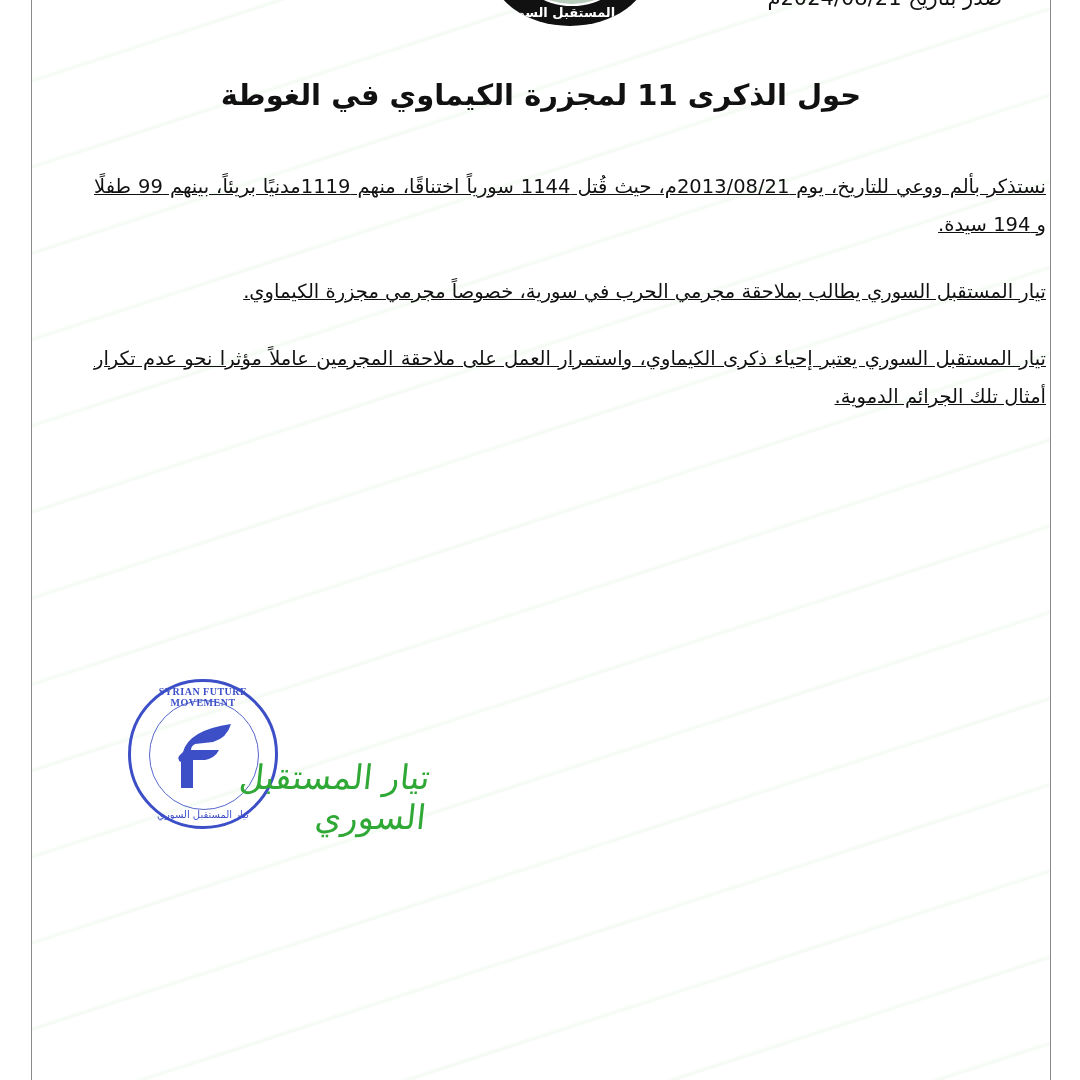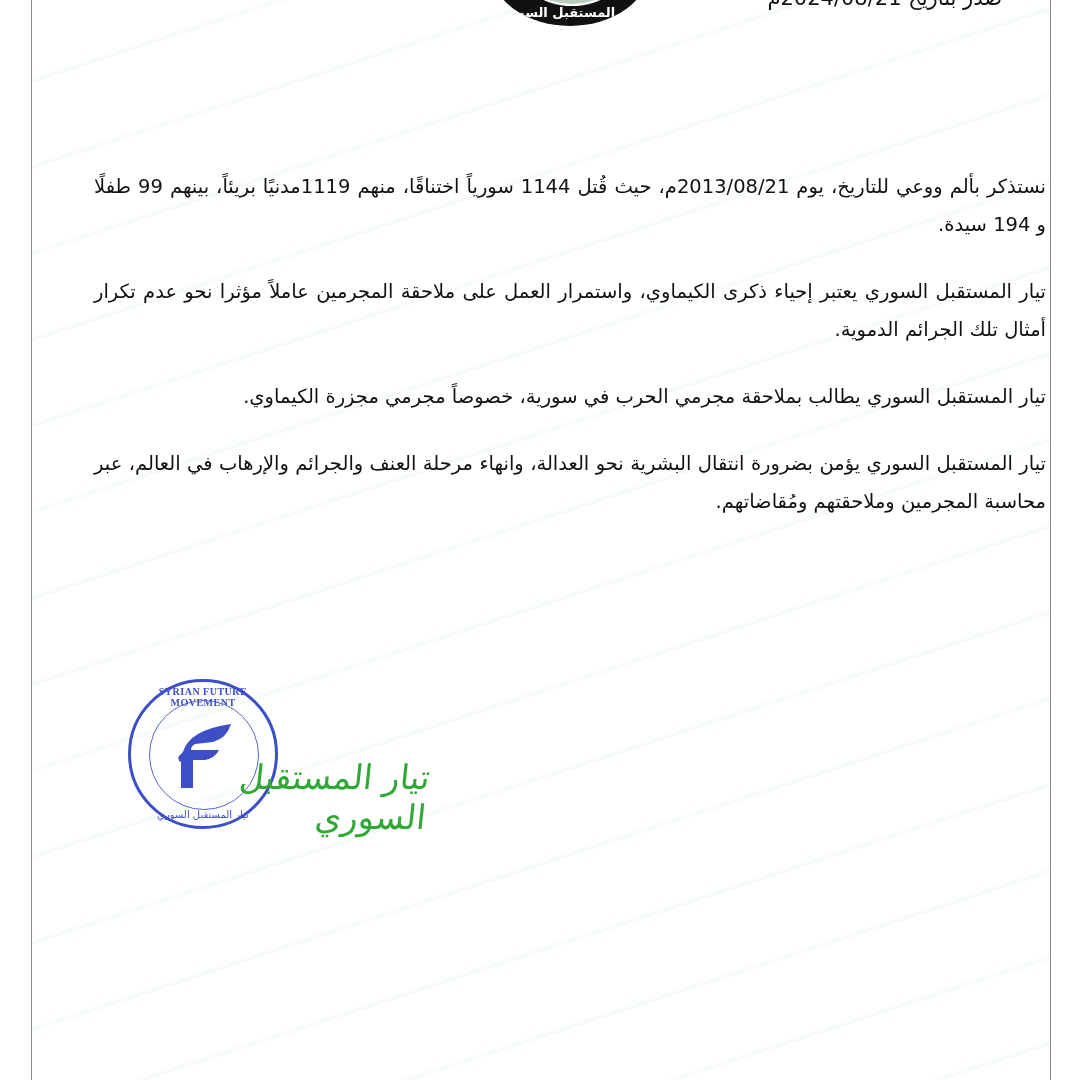--- a/index.html
+++ b/index.html
@@ -84,20 +84,21 @@
     }
     .body {
       position: absolute;
       left: 62px;
       width: 952px;
       top: 172px;
       direction: rtl;
       text-align: justify;
       font-size: 19.5px;
       line-height: 38px;
+      text-decoration: underline;
     }
     .body p {
       margin: 0 0 29px 0;
     }
     .stamp-wrap {
       position: absolute;
       left: 96px;
       top: 683px;
       width: 300px;
       height: 160px;
@@ -168,26 +169,26 @@
 
 <div class="page">
 
   <div class="top-logo">
     <div class="inner"></div>
     <div class="ring-text">تيار المستقبل السوري</div>
   </div>
 
   <div class="issue-date">صدر بتاريخ 2024/08/21م</div>
 
+  <div class="title">حول الذكرى 11 لمجزرة الكيماوي في الغوطة</div>
 
   <div class="body">
     <p>نستذكر بألم ووعي للتاريخ، يوم 2013/08/21م، حيث قُتل 1144 سورياً اختناقًا، منهم 1119مدنيًا بريئاً، بينهم 99 طفلًا و 194 سيدة.</p>
+    <p>تيار المستقبل السوري يطالب بملاحقة مجرمي الحرب في سورية، خصوصاً مجرمي مجزرة الكيماوي.</p>
     <p>تيار المستقبل السوري يعتبر إحياء ذكرى الكيماوي، واستمرار العمل على ملاحقة المجرمين عاملاً مؤثرا نحو عدم تكرار أمثال تلك الجرائم الدموية.</p>
-    <p>تيار المستقبل السوري يطالب بملاحقة مجرمي الحرب في سورية، خصوصاً مجرمي مجزرة الكيماوي.</p>
-    <p>تيار المستقبل السوري يؤمن بضرورة انتقال البشرية نحو العدالة، وانهاء مرحلة العنف والجرائم والإرهاب في العالم، عبر محاسبة المجرمين وملاحقتهم ومُقاضاتهم.</p>
   </div>
 
   <div class="stamp-wrap">
     <div class="stamp">
       <div class="inner-ring"></div>
       <div class="stamp-text-top">SYRIAN FUTURE MOVEMENT</div>
       <svg class="f-logo" viewBox="0 0 70 70">
         <path d="M14 30 Q20 8 62 2 Q58 16 44 20 L26 22 Q22 24 22 28 L50 28 Q46 36 36 38 L24 38 L24 66 L12 66 L12 40 Q8 38 10 34 Z" fill="#3c4fc7"></path>
       </svg>
       <div class="stamp-text-bottom">تيار المستقبل السوري</div>

